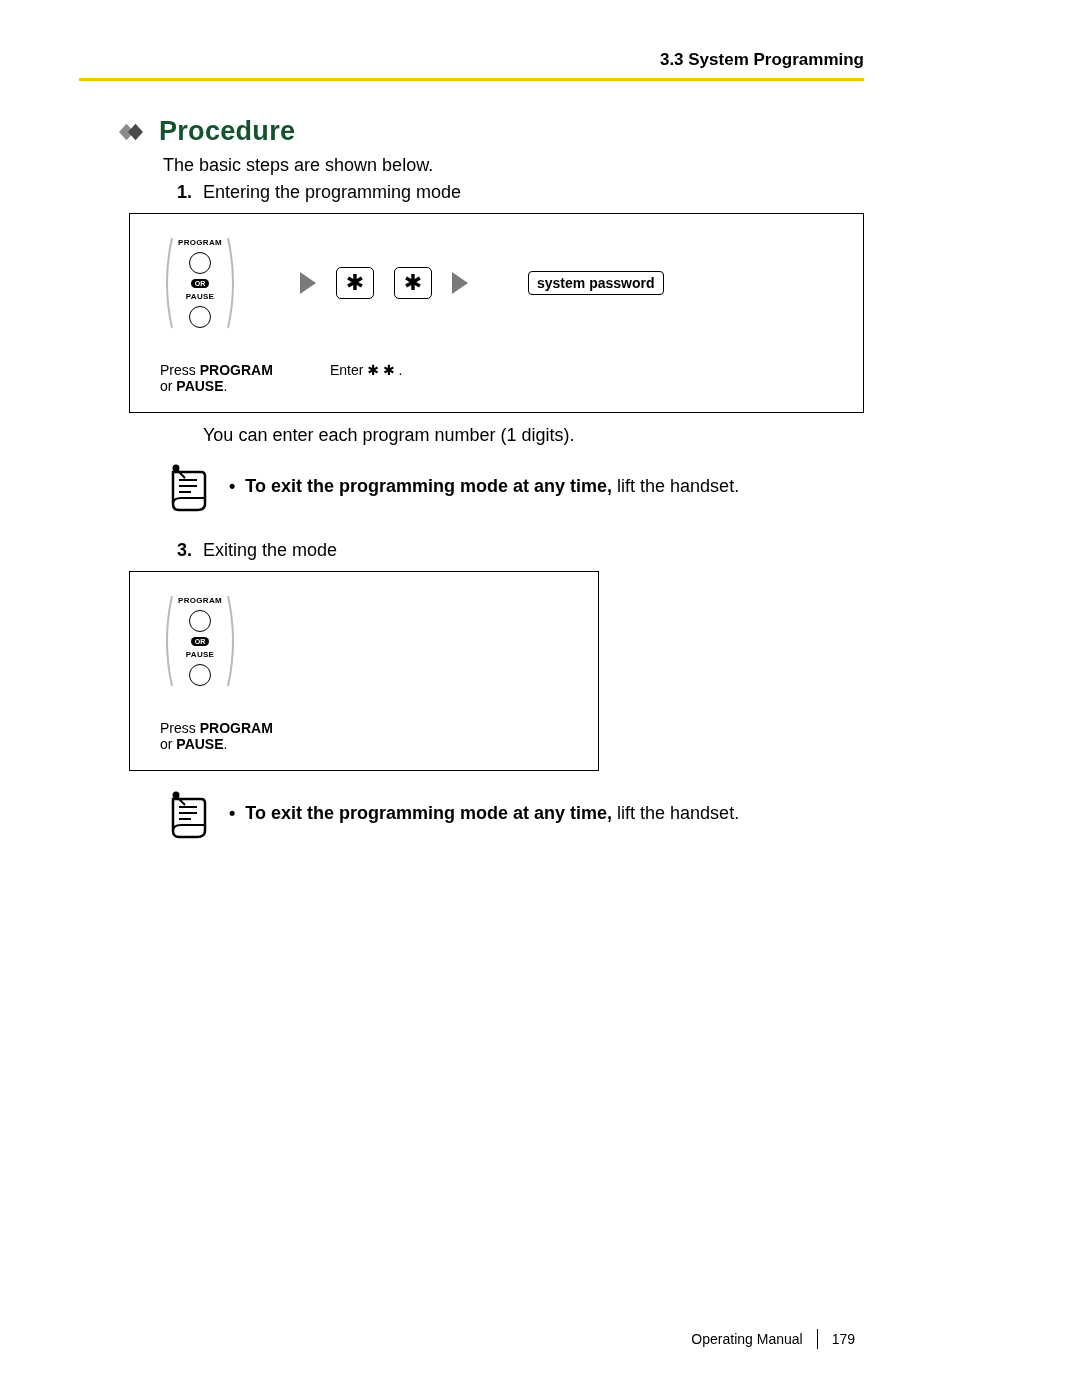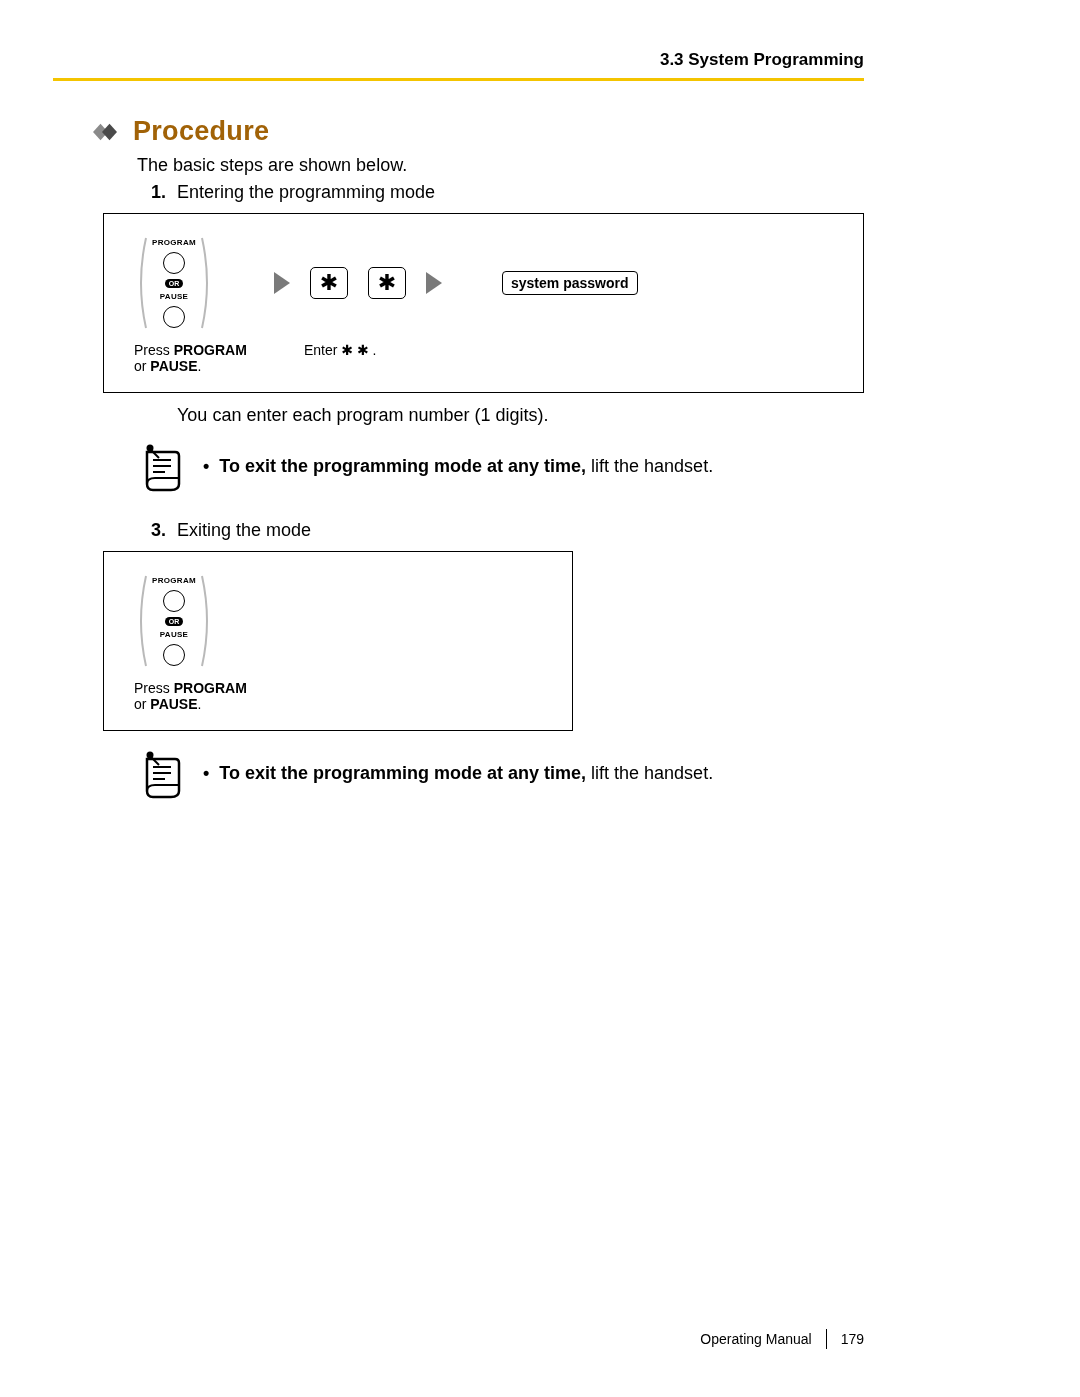--- a/index.html
+++ b/index.html
@@ -1,24 +1,24 @@
 <!DOCTYPE html>
 <html><head>
 <meta charset="utf-8">
 <style>
   * { box-sizing: border-box; margin: 0; padding: 0; }
   html, body { width: 1080px; height: 1397px; background: #fff; font-family: Helvetica, Arial, sans-serif; color: #000; }
-  .page { position: relative; width: 959px; height: 1397px; padding: 50px 95px 60px 53px; }
+  .page { position: relative; width: 959px; height: 1397px; padding: 50px 95px 60px 79px; }
   .hdr { text-align: right; font-size: 17px; font-weight: bold; margin-bottom: 8px; }
   .rule { height: 3px; background: #f4c400; margin-bottom: 35px; }
   .content { padding-left: 40px; }
 
   .section-title { display: flex; align-items: center; gap: 10px; margin-bottom: 8px; }
   .diamonds { width: 30px; height: 24px; }
-  .sec-h { color: #a16207; font-size: 27px; font-weight: bold; letter-spacing: 0.3px; }
+  .sec-h { color: #14532d; font-size: 27px; font-weight: bold; letter-spacing: 0.3px; }
 
   .intro { font-size: 18px; margin: 4px 0 6px 44px; }
   .ol-item { font-size: 18px; margin: 0 0 10px 58px; }
   .ol-item .num { font-weight: bold; display: inline-block; width: 26px; }
 
   .diagram { border: 1.5px solid #000; margin: 8px 0 12px 10px; padding: 22px 30px 18px 30px; }
   .diagram.narrow { width: 470px; }
   .row { display: flex; align-items: center; gap: 20px; }
 
   .btn-group { position: relative; width: 80px; height: 94px; }
@@ -29,34 +29,34 @@
   .bg-label { font-size: 8px; font-weight: bold; letter-spacing: 0.3px; }
   .bg-circle { width: 22px; height: 22px; border: 1.8px solid #000; border-radius: 50%; }
   .or-pill { font-size: 7px; font-weight: bold; background: #000; color: #fff; border-radius: 6px; padding: 1px 4px; }
 
   .tri { width: 0; height: 0; border-top: 11px solid transparent; border-bottom: 11px solid transparent; border-left: 16px solid #7a7a7a; }
 
   .keycap { width: 38px; height: 32px; border: 1.8px solid #000; border-radius: 5px; display: flex; align-items: center; justify-content: center; font-size: 22px; line-height: 1; font-family: "Arial Unicode MS", Arial, sans-serif; }
 
   .box-label { border: 1.8px solid #000; border-radius: 4px; padding: 3px 8px; font-size: 14px; font-weight: bold; }
 
-  .captions { display: flex; margin-top: 12px; font-size: 14px; gap: 20px; }
+  .captions { display: flex; margin-top: 32px; font-size: 14px; gap: 20px; }
   .cap-a { width: 150px; }
   .cap-b { width: 150px; }
   .cap-c { flex: 1; }
   .diagram.narrow .captions .cap-a { width: auto; }
 
   .sub-line { font-size: 18px; margin: 0 0 10px 84px; }
 
   .note-row { display: flex; align-items: center; gap: 18px; margin: 8px 0 24px 48px; }
   .note-icon { width: 44px; height: 54px; flex: 0 0 44px; margin-top: 6px; }
   .note-text { font-size: 18px; padding-top: 0; }
   .note-text .bullet { font-weight: bold; margin-right: 10px; }
 
-  .footer { position: absolute; right: 95px; bottom: 48px; font-size: 14px; display: flex; align-items: center; gap: 14px; }
+  .footer { position: absolute; right: 104px; bottom: 48px; font-size: 14px; display: flex; align-items: center; gap: 14px; }
   .footer .sep { width: 1px; height: 20px; background: #000; }
 </style>
 </head>
 <body>
 
 <div class="page">
   <div class="hdr">3.3 System Programming</div>
   <div class="rule"></div>
 
   <div class="content">

